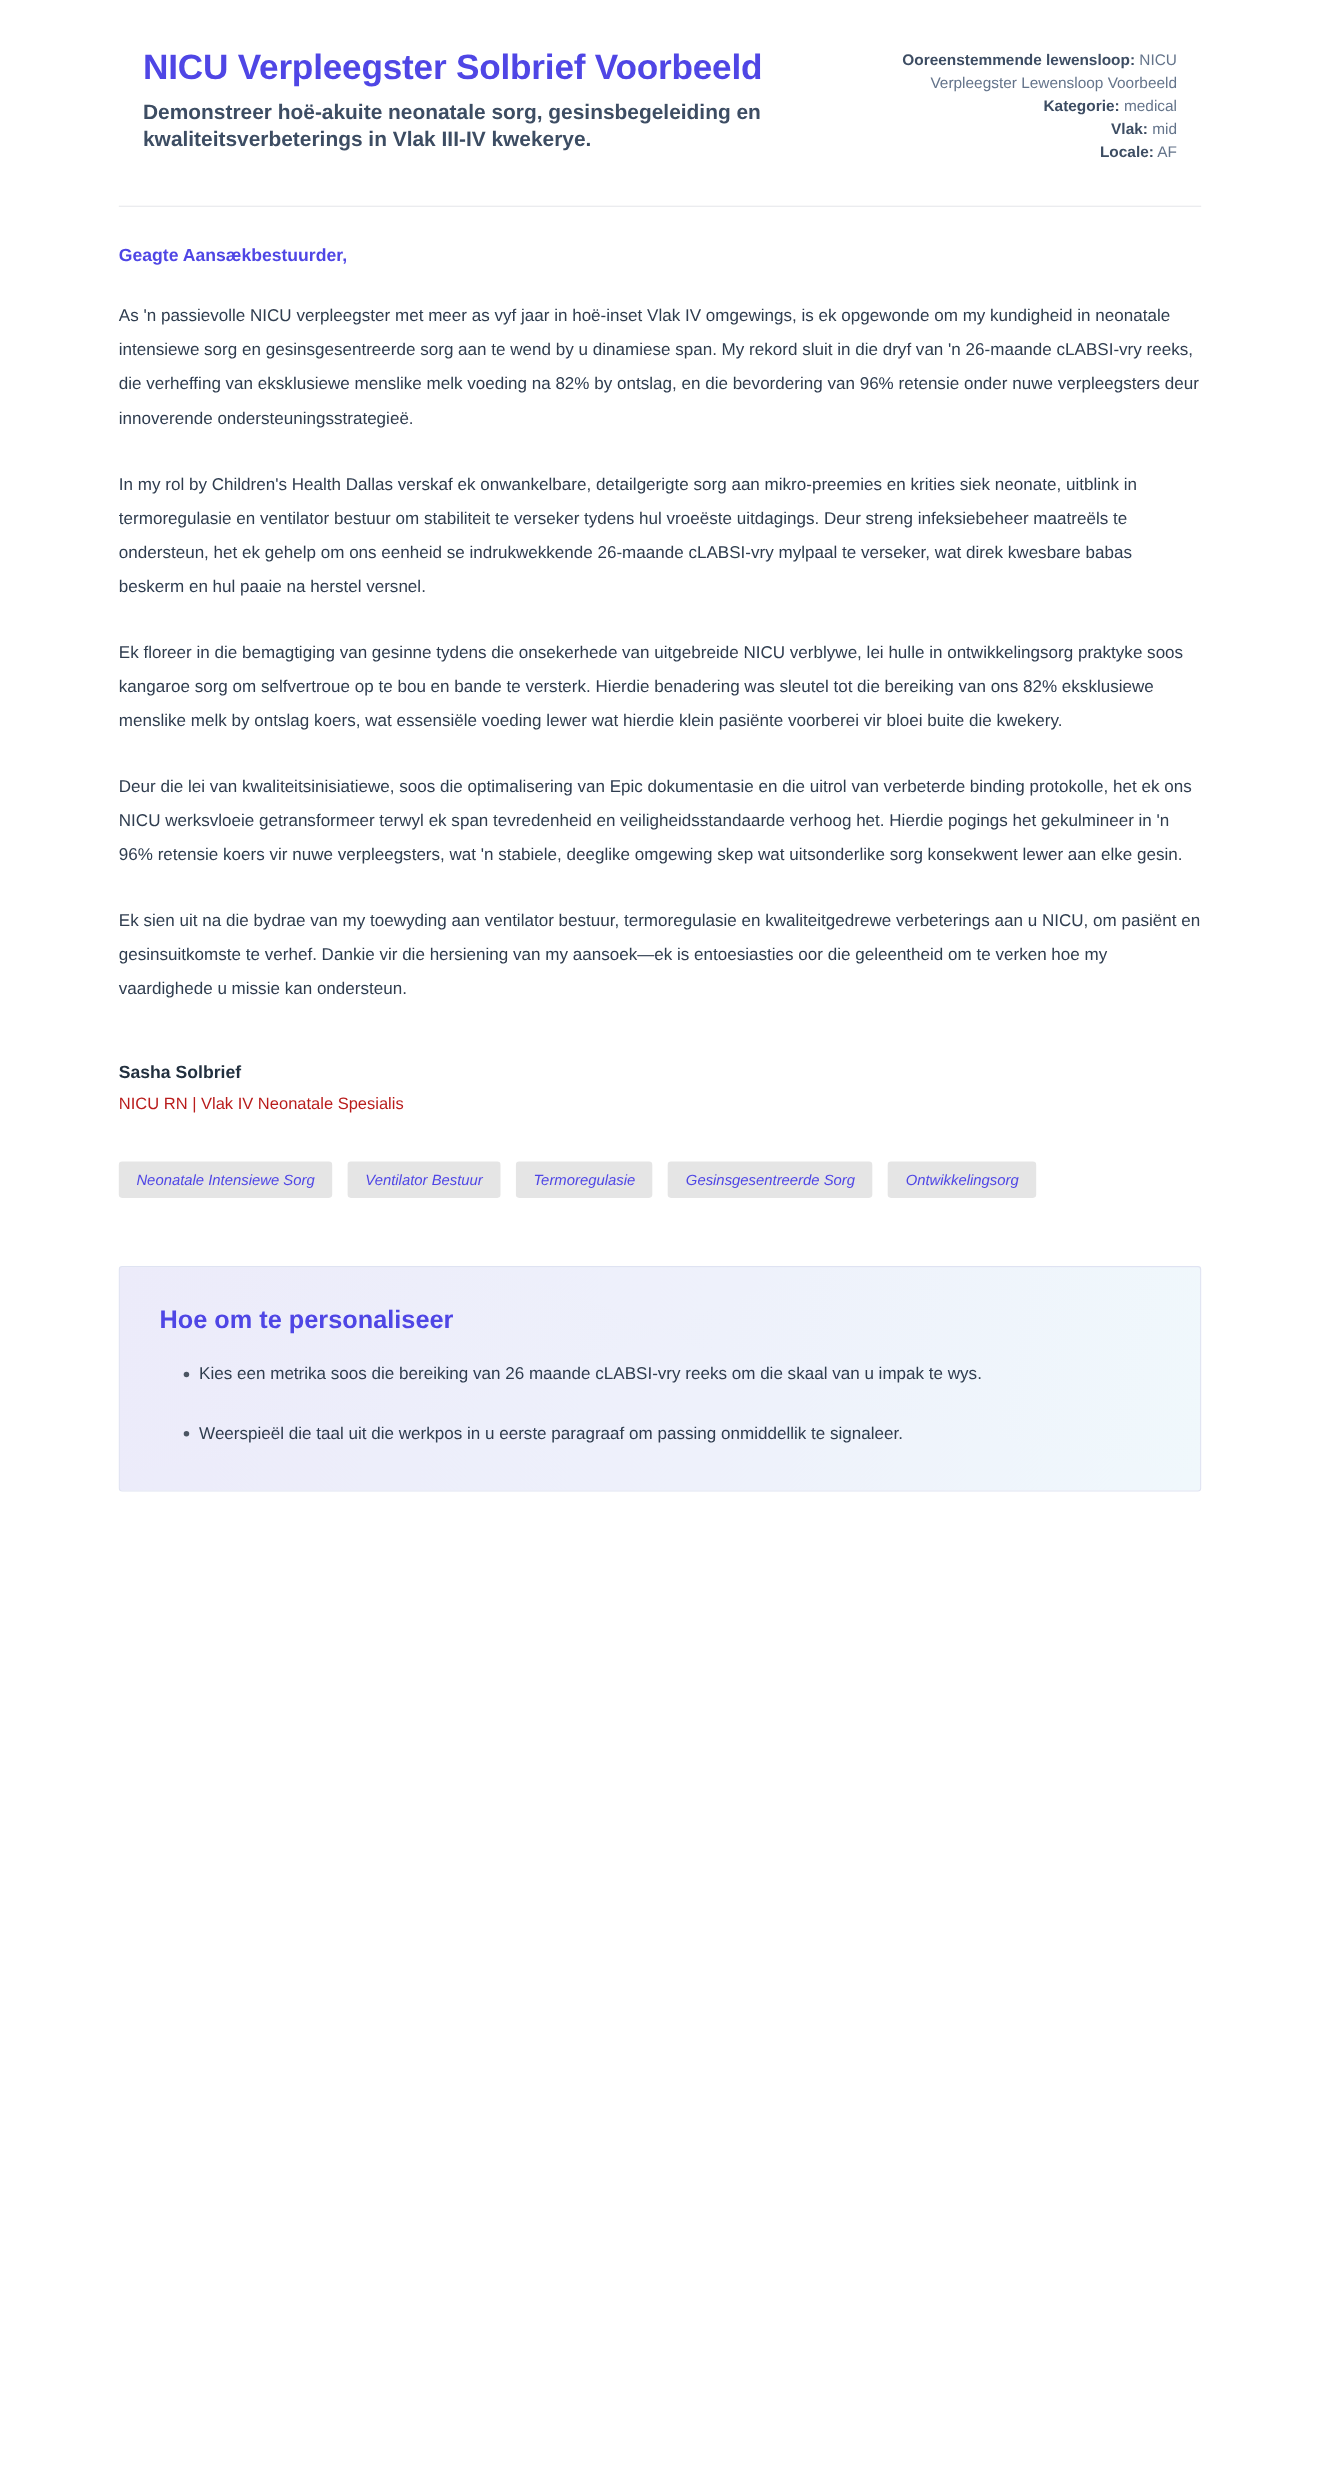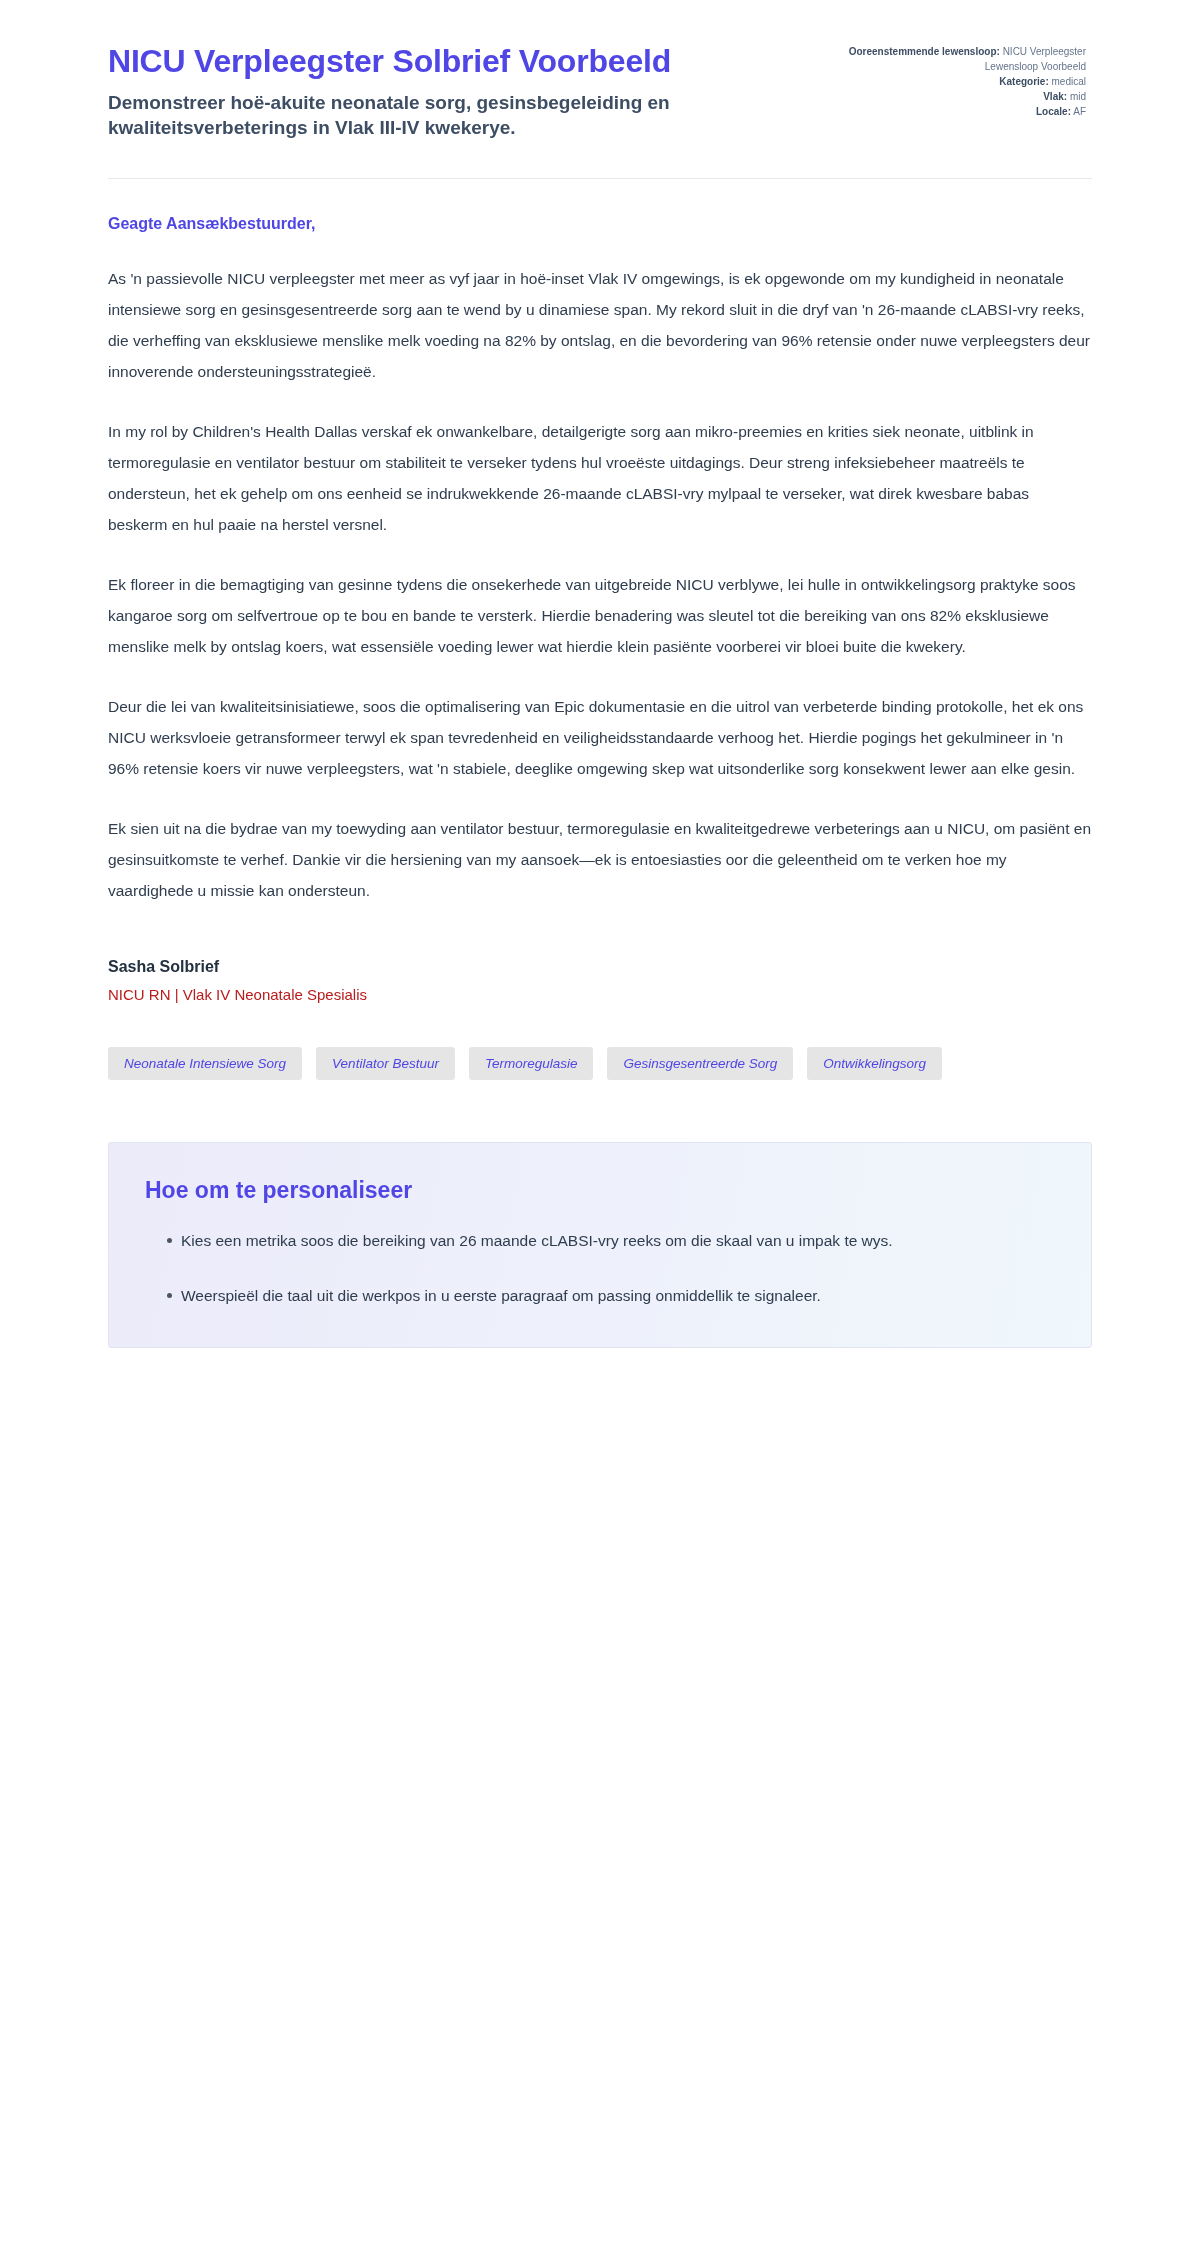--- a/index.html
+++ b/index.html
@@ -18,22 +18,22 @@
   .page {
     width: 1200px;
     box-sizing: border-box;
     padding: 42px 108px 0 108px;
   }
 
   
   .doc-header {
     display: flex;
     align-items: flex-start;
-    justify-content: flex-start;
-    gap: 58px;
+    justify-content: center;
+    gap: 20px;
   }
   .header-left {
     flex: 1 1 auto;
     max-width: 640px;
   }
   .doc-title {
     margin: 0;
     font-size: 32px;
     line-height: 1.22;
     font-weight: bold;
@@ -44,21 +44,21 @@
     margin: 10px 0 0 0;
     font-size: 19px;
     line-height: 1.3;
     font-weight: bold;
     color: #3d4d63;
   }
   .header-meta {
     flex: 0 0 auto;
     width: 280px;
     text-align: right;
-    font-size: 10px;
+    font-size: 14px;
     line-height: 1.5;
     color: #5b6b7f;
     padding-top: 2px;
   }
   .meta-row { display: block; }
   .meta-label {
     font-weight: bold;
     color: #3d4d63;
   }
   .meta-value { color: #64748b; }

